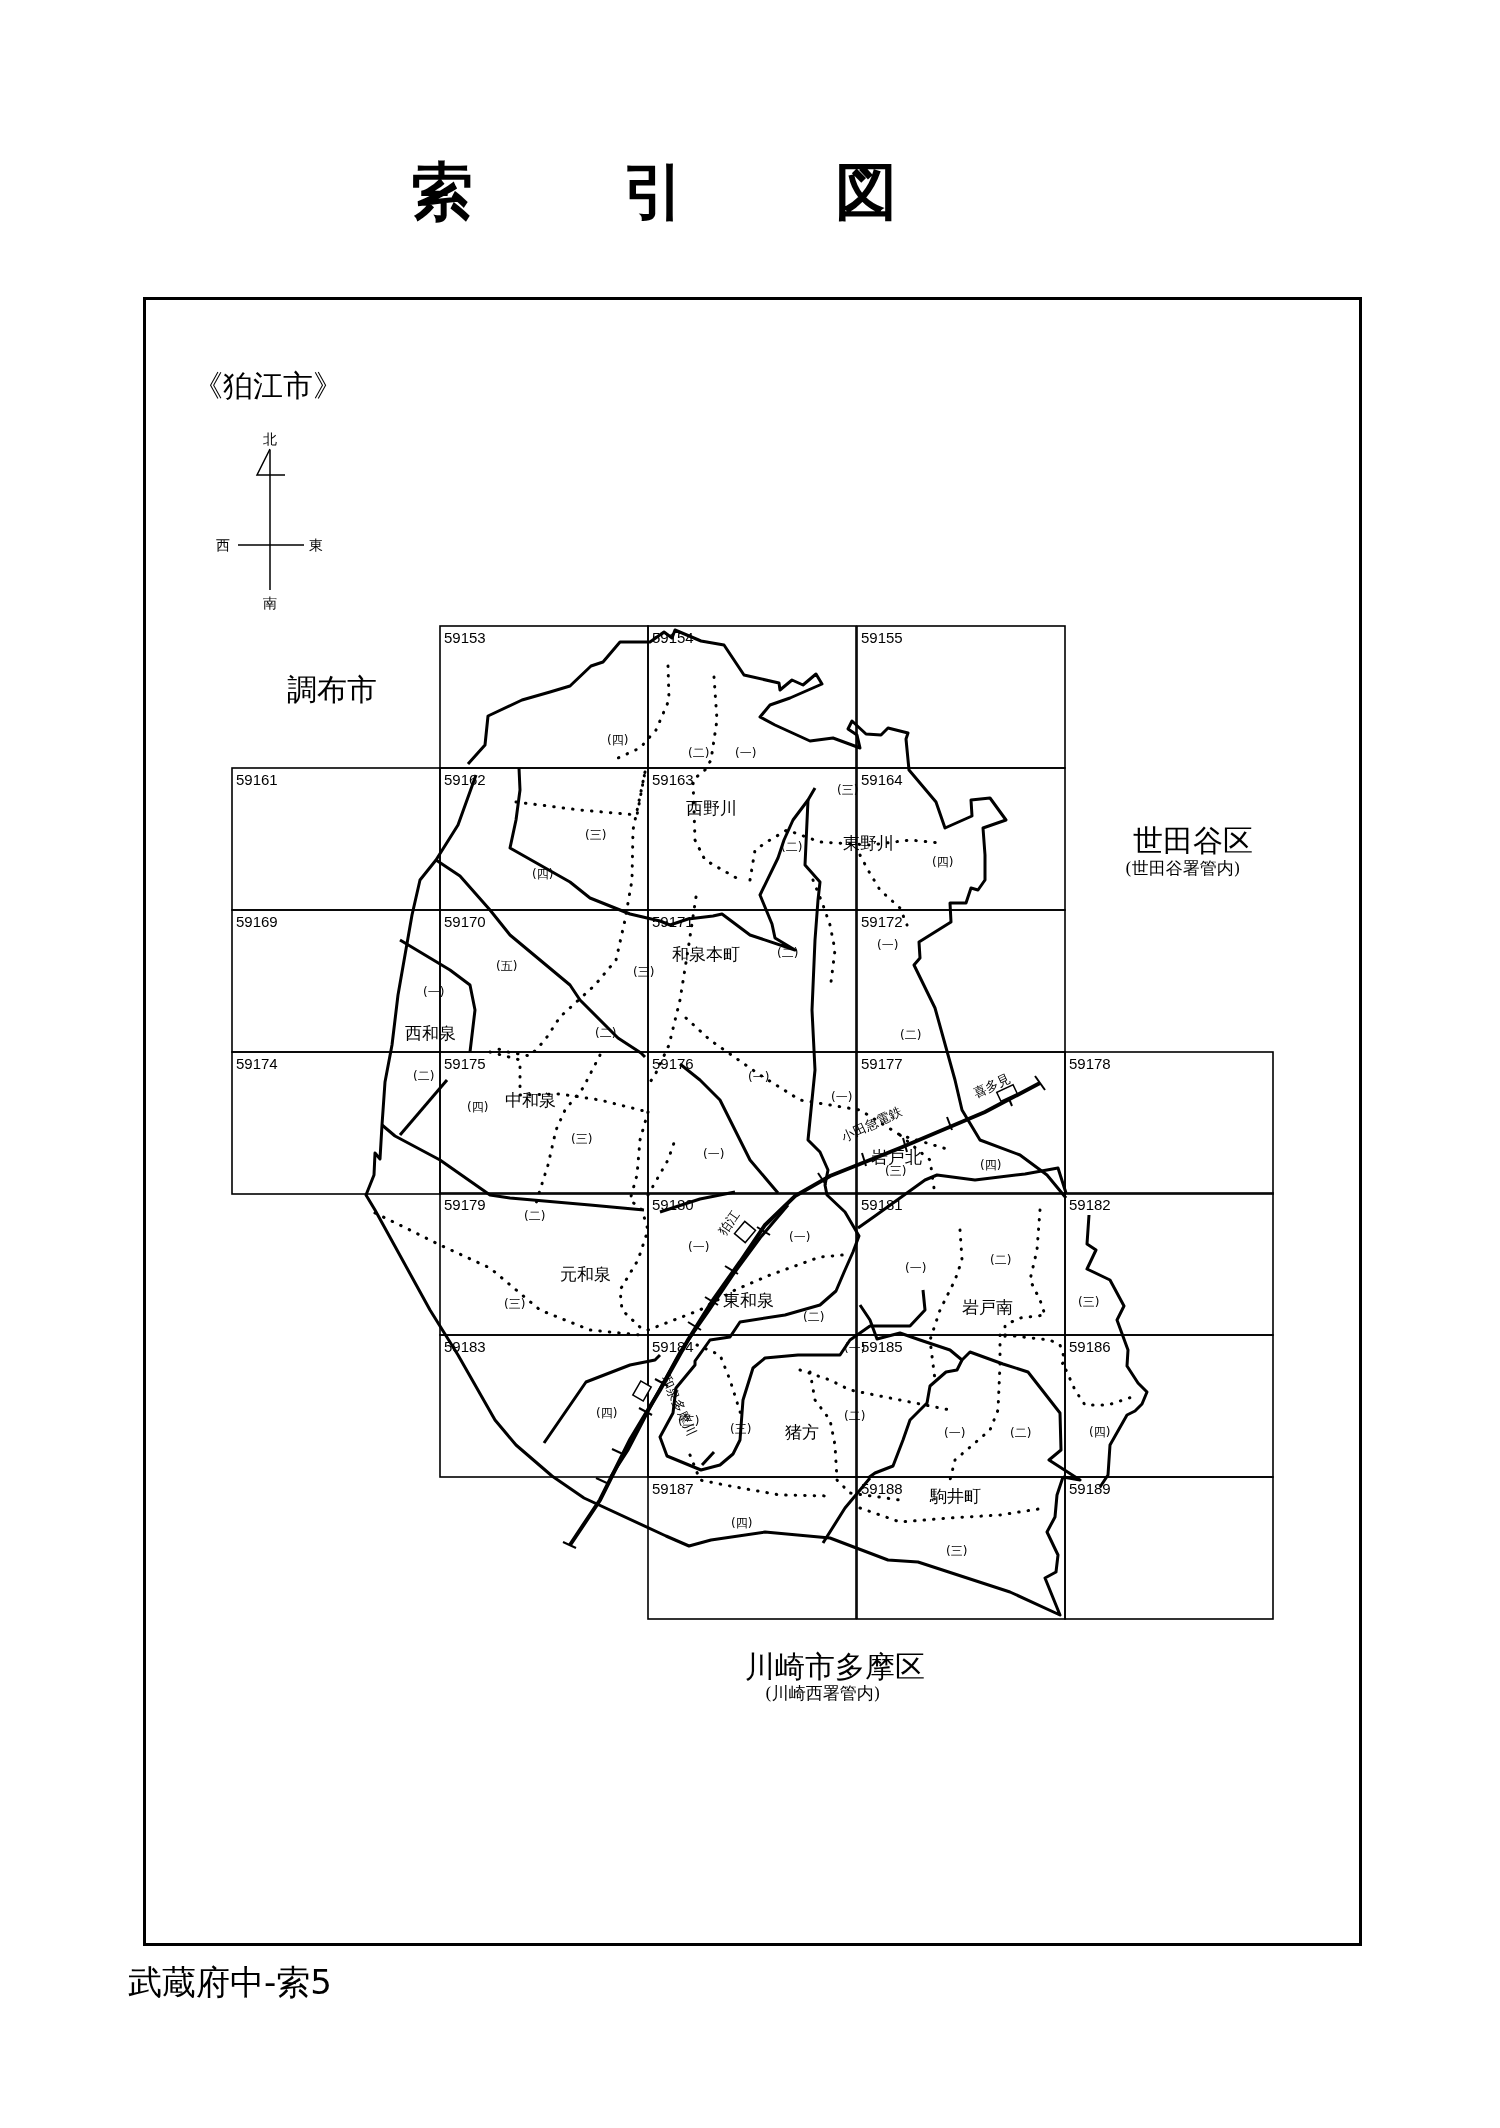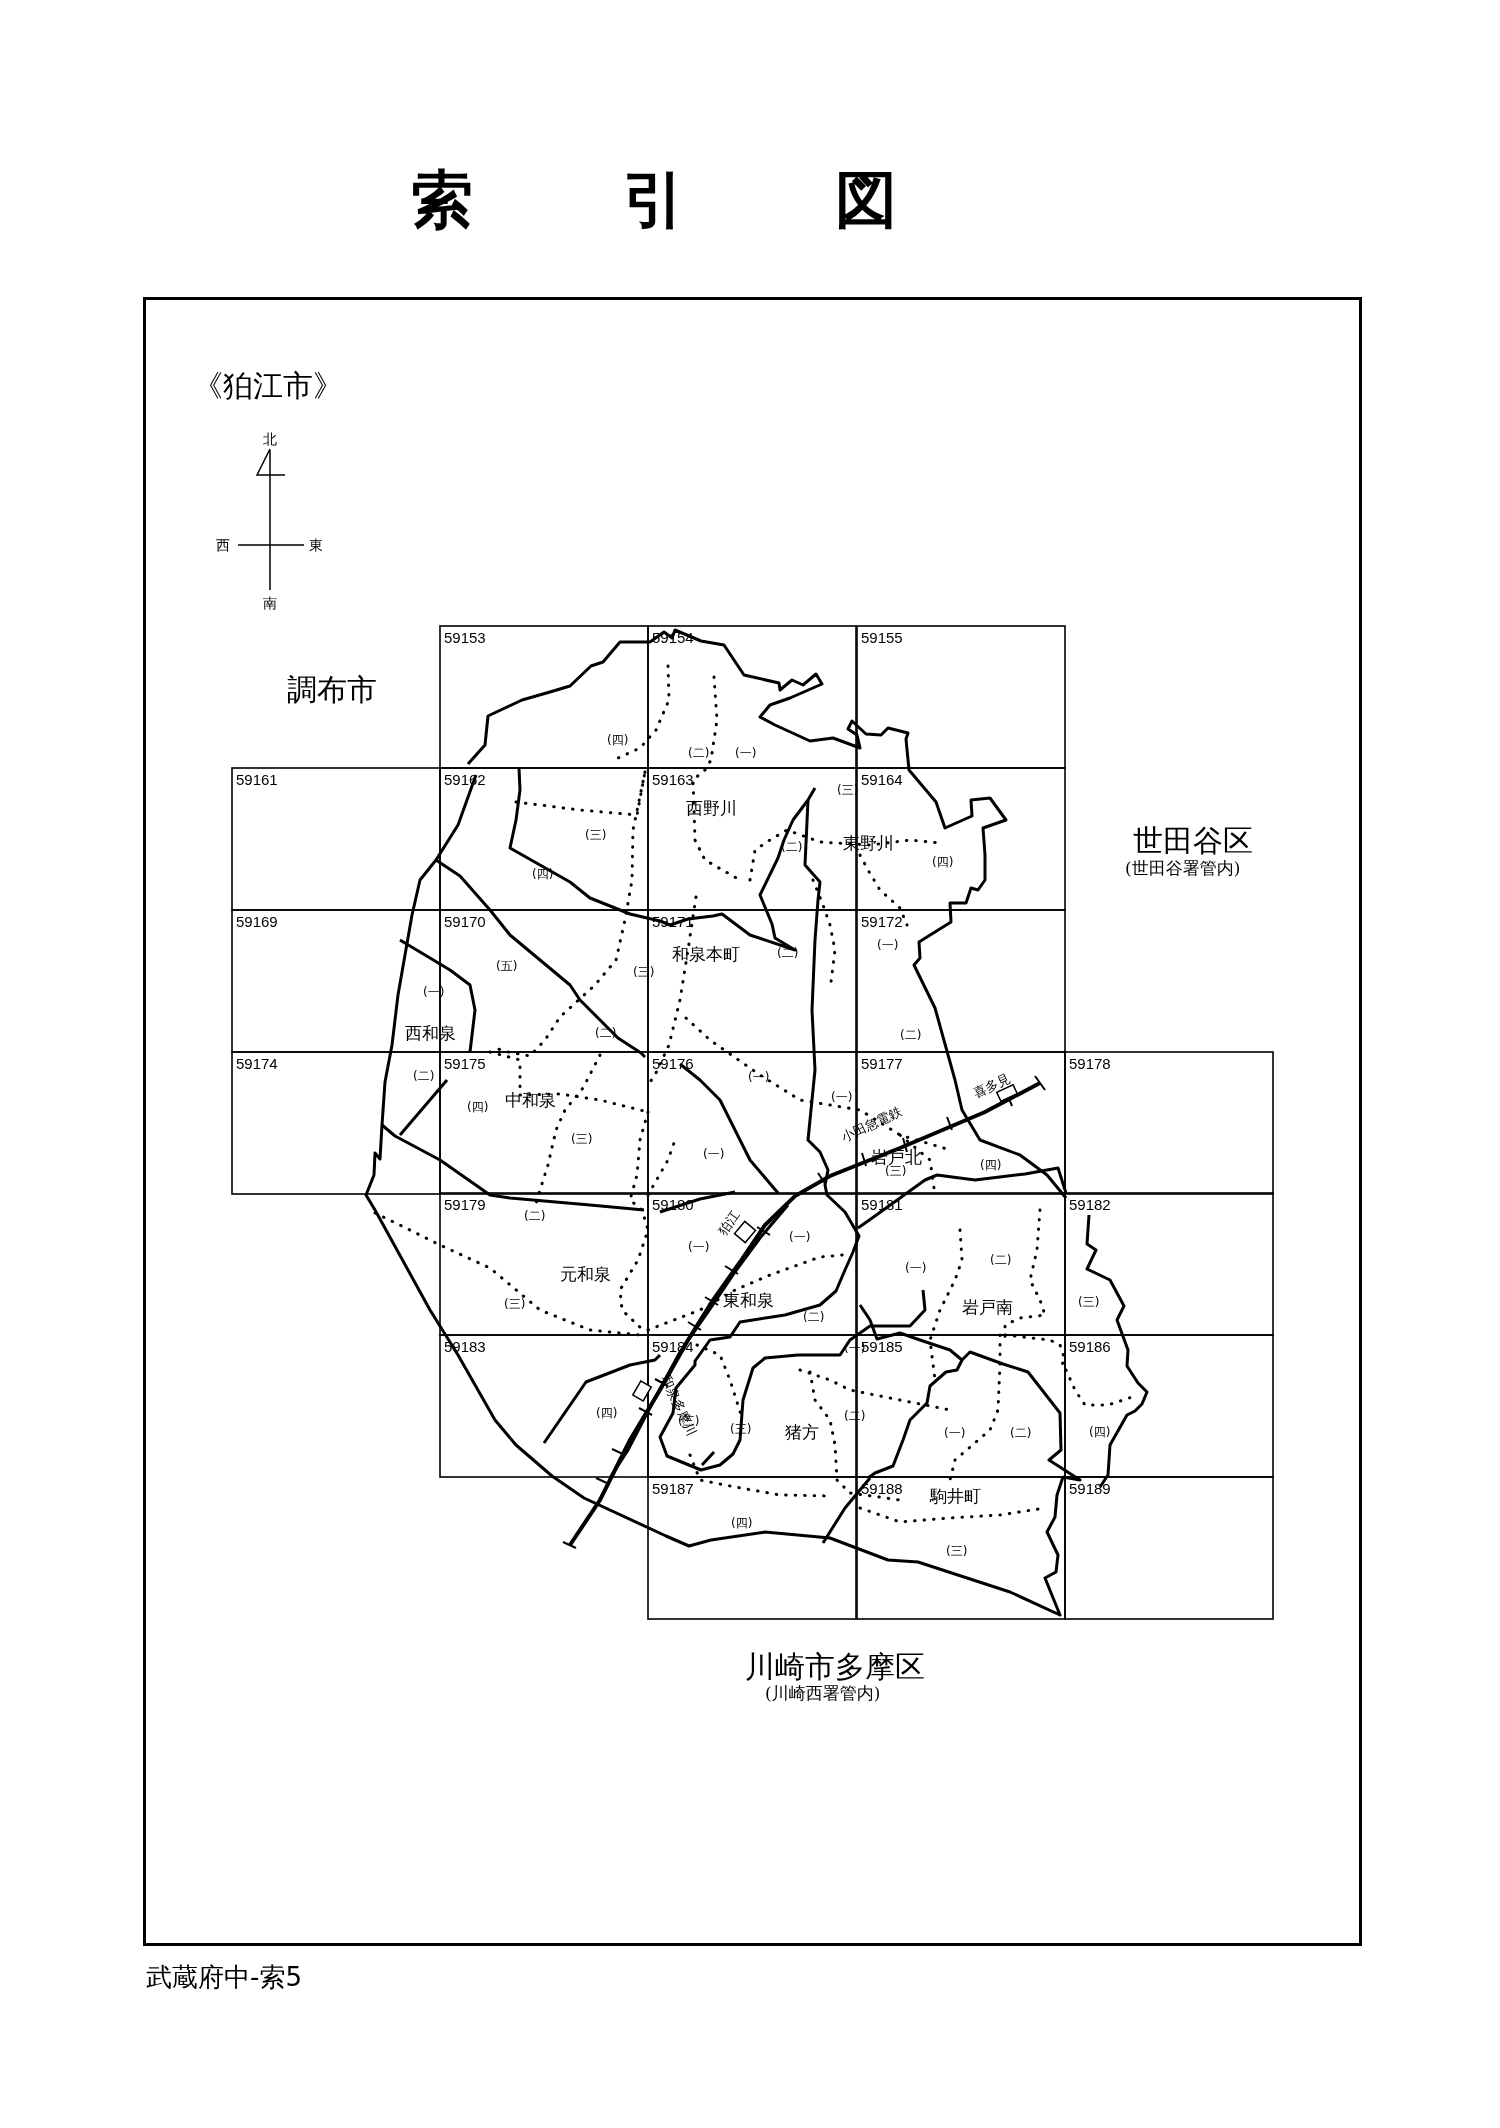--- a/index.html
+++ b/index.html
@@ -1,23 +1,23 @@
 <!DOCTYPE html>
 <html><head>
 <meta charset="utf-8">
 <style>
   html, body { margin:0; padding:0; background:#ffffff; }
   body { width:1500px; height:2128px; position:relative; overflow:hidden;
          font-family:"DejaVu Sans", "Liberation Sans", sans-serif; color:#000; }
   .title { position:absolute; top:150px; left:0; width:1308px; text-align:center;
-           font-size:62px; font-weight:bold; letter-spacing:0;margin-top:8px; }
+           font-size:62px; font-weight:bold; letter-spacing:0; }
   .title span { display:inline-block; margin:0 75px; }
   .frame { position:absolute; left:143px; top:297px; width:1219px; height:1649px;
            border:3px solid #000; box-sizing:border-box; }
-  .footer { position:absolute; left:146px; top:1960px; font-size:26px; }
+  .footer { position:absolute; left:128px; top:1960px; font-size:34px; }
   svg { position:absolute; left:0; top:0; }
   .cell-label { font-family:"Liberation Sans", sans-serif; font-size:15px; }
   .area-label { font-family:"DejaVu Sans", sans-serif; font-size:17px; }
   .sub-label { font-family:"DejaVu Sans", sans-serif; font-size:12px; }
   .region-big { font-family:"DejaVu Serif", serif; font-size:30px; }
   .region-sub { font-family:"DejaVu Serif", serif; font-size:17px; }
   .compass { font-family:"DejaVu Sans", sans-serif; font-size:14px; }
   .rail-label { font-family:"DejaVu Sans", sans-serif; font-size:13px; }
 </style>
 </head>

